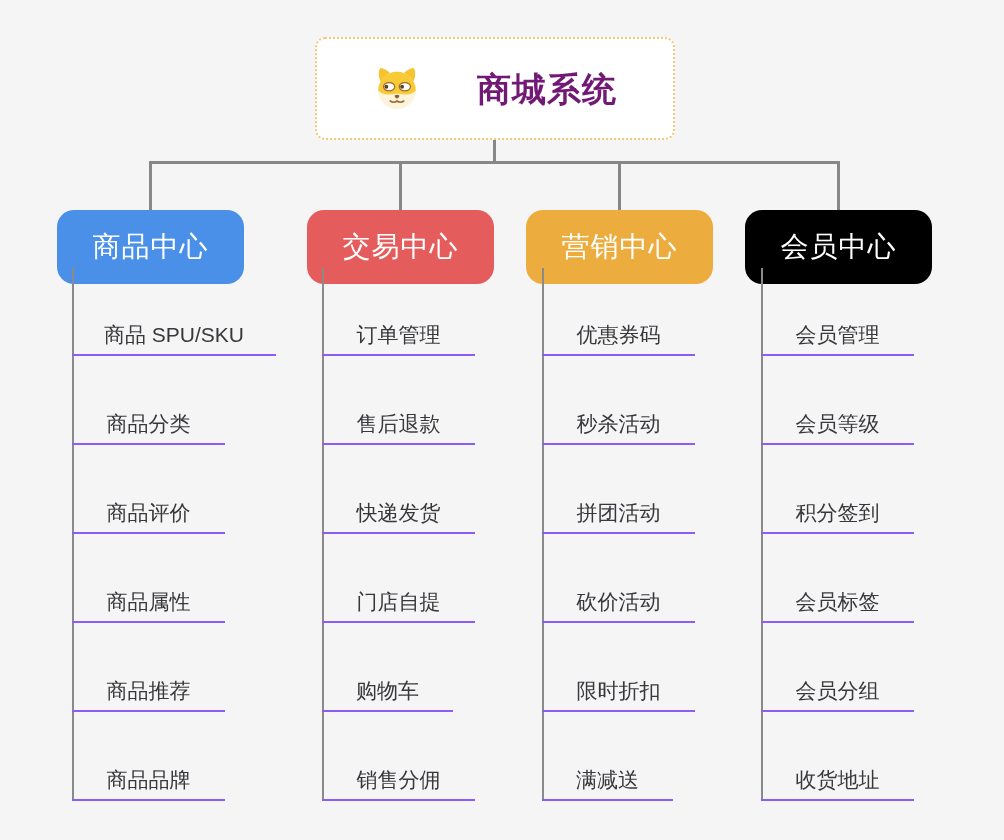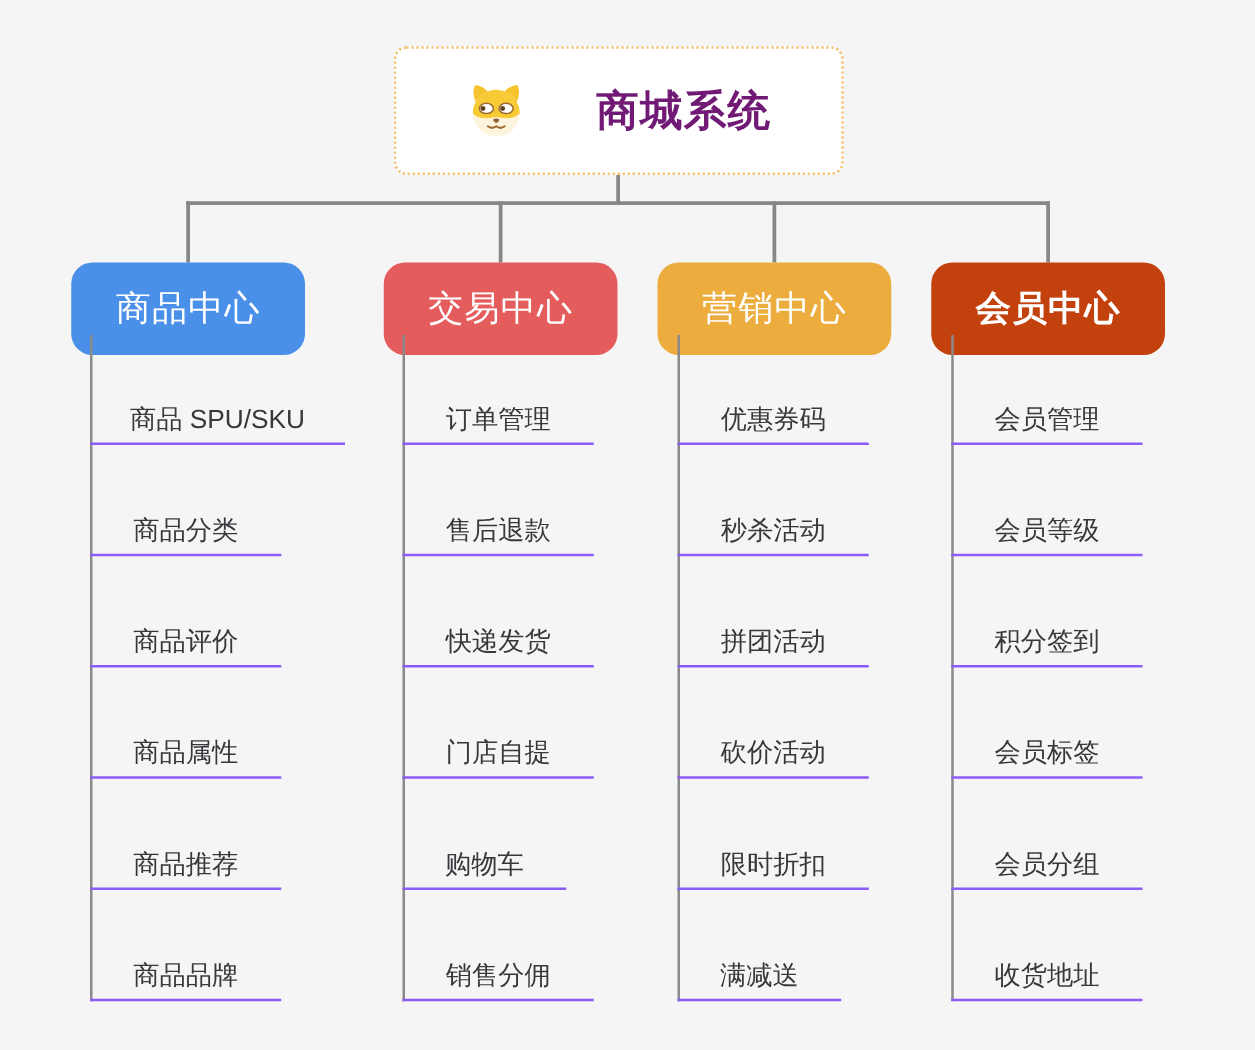--- a/index.html
+++ b/index.html
@@ -104,21 +104,21 @@
   <div class="line" style="left:493px; top:140px; width:3px; height:24px;"></div>
   <div class="line" style="left:149px; top:161px; width:691px; height:3px;"></div>
   <div class="line" style="left:149px; top:161px; width:3px; height:49px;"></div>
   <div class="line" style="left:399px; top:161px; width:3px; height:49px;"></div>
   <div class="line" style="left:618px; top:161px; width:3px; height:49px;"></div>
   <div class="line" style="left:837px; top:161px; width:3px; height:49px;"></div>
 
   <div class="branch-header" style="left: 57px; background: rgb(74, 144, 232);">商品中心</div>
   <div class="branch-header" style="left: 307px; background: rgb(229, 92, 92);">交易中心</div>
   <div class="branch-header" style="left: 526px; background: rgb(237, 173, 62);">营销中心</div>
-  <div class="branch-header" style="left: 745px; background: #c2410c; font-weight: bold;">会员中心</div>
+  <div class="branch-header" style="left: 745px; background: #000000;">会员中心</div>
 
   <div class="vline" style="left:72px;  top:268px; height:533px;"></div>
   <div class="vline" style="left:322px; top:268px; height:533px;"></div>
   <div class="vline" style="left:542px; top:268px; height:533px;"></div>
   <div class="vline" style="left:761px; top:268px; height:533px;"></div>
 
   <div class="leaf" style="left:72px; top:314px; width:204px;">商品 SPU/SKU</div>
   <div class="leaf" style="left:72px; top:403px; width:153px;">商品分类</div>
   <div class="leaf" style="left:72px; top:492px; width:153px;">商品评价</div>
   <div class="leaf" style="left:72px; top:581px; width:153px;">商品属性</div>

